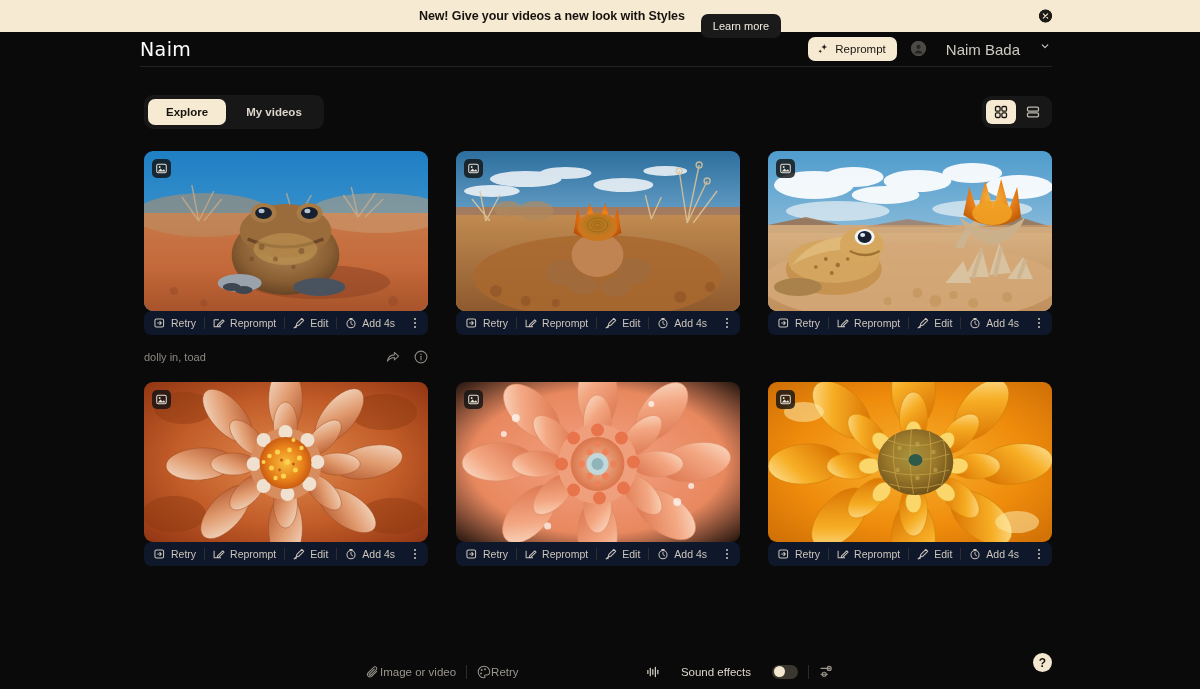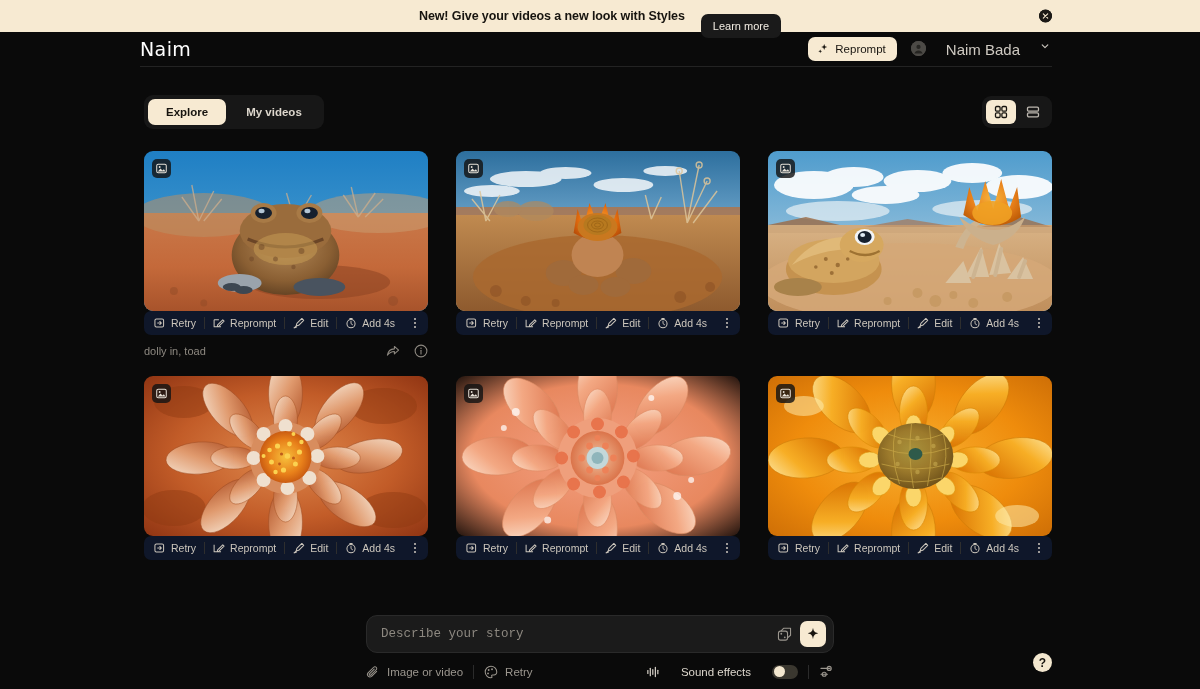--- a/index.html
+++ b/index.html
@@ -194,21 +194,21 @@
     margin-left: auto;
     width: 22px; height: 100%;
     display: flex; align-items: center; justify-content: center;
     cursor: pointer;
     flex-direction: column;
     gap: 2px;
   }
   .kebab i { width: 2px; height: 2px; background: #cfc9bf; border-radius: 50%; display:block; }
 
   .caption-row {
-    margin-top: 9px;
+    margin-top: 15px;
     display: flex;
     align-items: center;
     justify-content: space-between;
     gap: 8px;
   }
   .caption {
     color: #8d8880;
     font-size: 11px;
     white-space: nowrap;
     overflow: hidden;
@@ -260,21 +260,21 @@
     border: none;
   }
   .composer-tools {
     width: 468px;
     margin: 11px auto 0;
     display: flex;
     align-items: center;
     position: relative;
   }
   .tool {
-    display: flex; align-items: center; gap: 7px;
+    display: flex; align-items: center; 
     color: #9b968e;
     font-size: 11.5px;
     cursor: pointer;
     padding: 0 10px;
   }
   .tool:first-child { padding-left: 0; }
   .vsep { width: 1px; height: 14px; background: #2b2b2b; }
   .tools-right { margin-left: auto; display: flex; align-items: center; gap: 10px; }
   .switch {
     width: 26px; height: 14px;
@@ -1156,38 +1156,20 @@
           <i></i>
           <i></i>
           <i></i>
         </div>
     </div>
   </div>
 
 </div>
 
 <div class="composer-wrap">
-  <div class="composer">
-    <input type="text" value="" placeholder="Describe your story" style="">
-    <div class="dice-btn">
-      <svg width="17" height="17" viewBox="0 0 18 18">
-        <rect x="2.6" y="5.4" width="9.6" height="9.6" rx="2.2" fill="none" stroke="#9b968e" stroke-width="1.15"></rect>
-        <path d="M5.2 5.4 L8 2.4 L15.4 2.4 L15.4 9.8 L12.2 12.6" fill="none" stroke="#9b968e" stroke-width="1.15" stroke-linejoin="round"></path>
-        <circle cx="5.6" cy="8.2" r="0.95" fill="#9b968e"></circle>
-        <circle cx="9.3" cy="12" r="0.95" fill="#9b968e"></circle>
-      </svg>
-    </div>
-    <button class="gen-btn">
-      <span>
-        <svg width="14" height="14" viewBox="0 0 14 14">
-          <path d="M7 0.8 C7.5 4 8.4 5.3 12.2 6.3 C8.4 7.3 7.5 8.6 7 12.2 C6.5 8.6 5.6 7.3 1.8 6.3 C5.6 5.3 6.5 4 7 0.8 Z" fill="#17140f"></path>
-        </svg>
-      </span>
-    </button>
-  </div>
   <div class="composer-tools">
     <div class="tool">
       <span>
         <svg width="14" height="14" viewBox="0 0 15 15">
           <path d="M11.4 6.8 L6 12.2 A2.7 2.7 0 0 1 2.2 8.4 L8.2 2.4 A1.9 1.9 0 0 1 10.9 5.1 L5.1 10.9 A1 1 0 0 1 3.7 9.5 L8.8 4.4" fill="none" stroke="#9b968e" stroke-width="1.1" stroke-linecap="round" stroke-linejoin="round"></path>
         </svg>
       </span>
       <span>Image or video</span>
     </div>
     <div class="vsep"></div>

